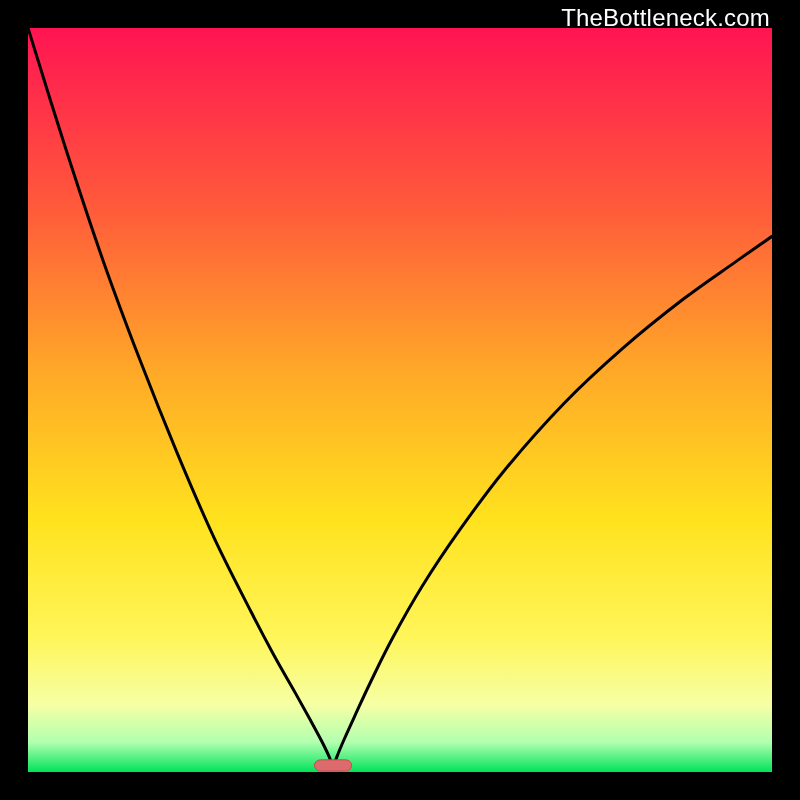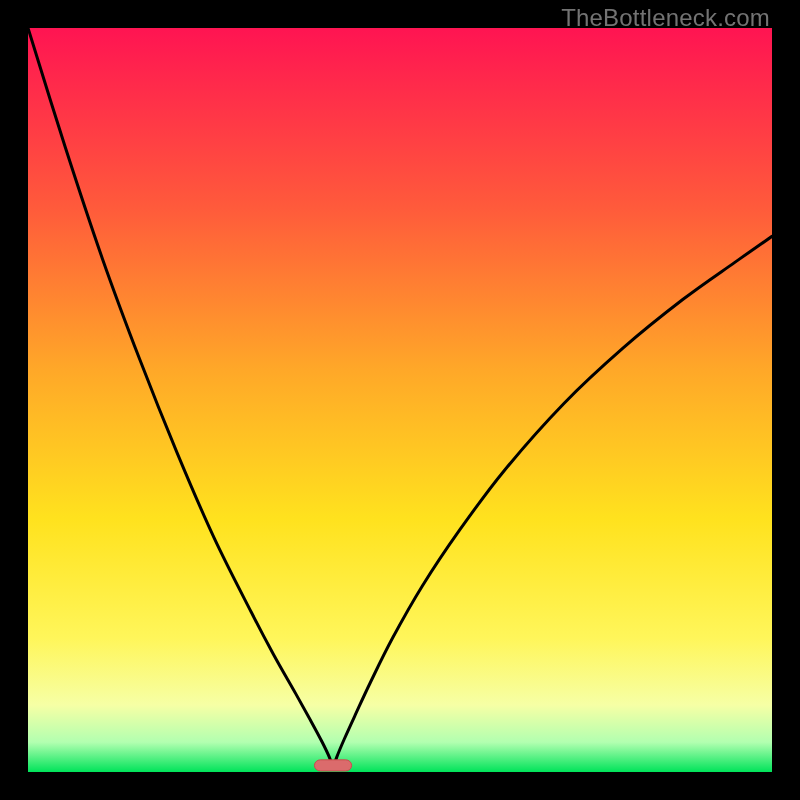--- a/index.html
+++ b/index.html
@@ -14,21 +14,21 @@
   .outer {
     width: 800px;
     height: 800px;
     background: #000;
     position: relative;
   }
   .watermark {
     position: absolute;
     top: 4px;
     right: 30px;
-    color: #737373;
+    color: #ffffff;
     font-size: 24px;
     font-weight: 500;
     letter-spacing: 0.2px;
     z-index: 10;
   }
   .plot {
     position: absolute;
     left: 28px;
     top: 28px;
     width: 744px;

